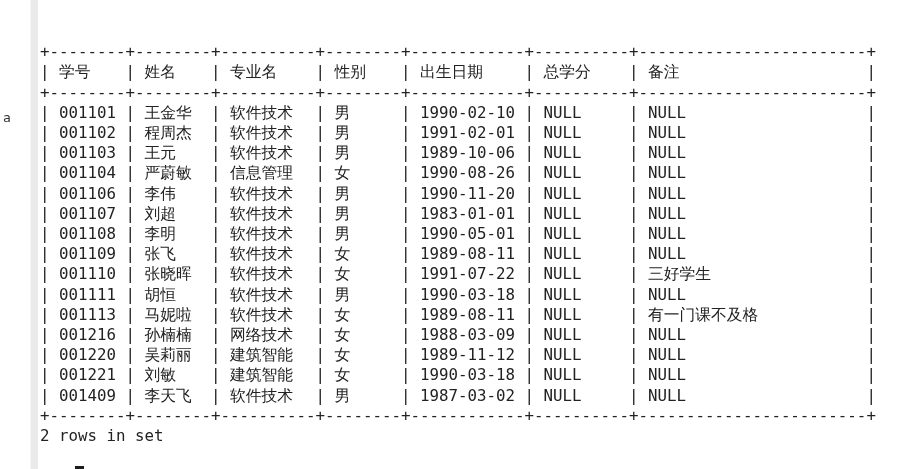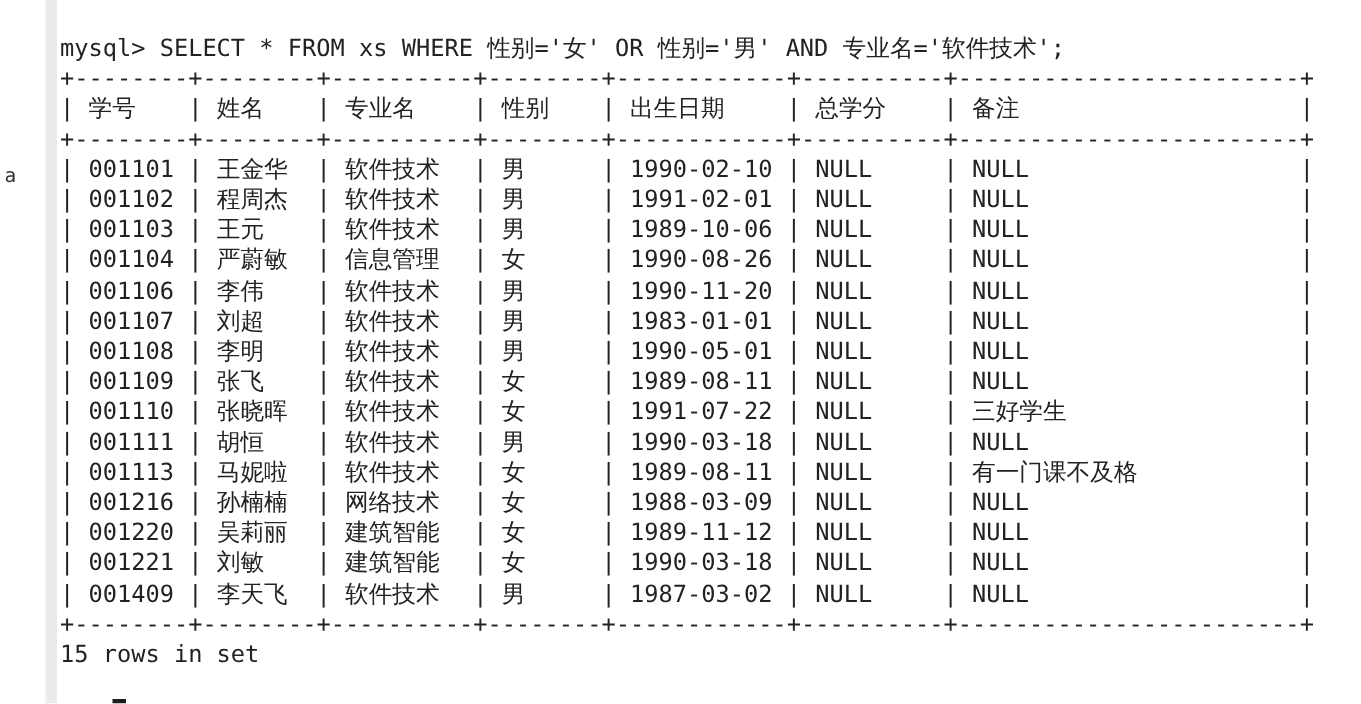--- a/index.html
+++ b/index.html
@@ -29,21 +29,20 @@
     position:absolute;left:75px;top:466px;width:9px;height:3px;background:#1c1c1c;
   }
 </style>
 </head>
 <body>
 
 <span class="stray">a</span>
 <div class="edge-strip"></div>
 
 <div class="content">
-  <div class="line plain" style="top:22px">mysql&gt; SELECT * FROM xs WHERE 性别='女' OR 性别='男' AND 专业名='软件技术';</div>
   <div id="table-area">
       <div class="line" style="top: 42.2px;"><span class="pp">+</span><span class="bc" style="width: 76px;">--------------------------</span><span class="pp">+</span><span class="bc" style="width: 76px;">--------------------------</span><span class="pp">+</span><span class="bc" style="width: 95px;">--------------------------</span><span class="pp">+</span><span class="bc" style="width: 76px;">--------------------------</span><span class="pp">+</span><span class="bc" style="width: 114px;">--------------------------</span><span class="pp">+</span><span class="bc" style="width: 95px;">--------------------------</span><span class="pp">+</span><span class="bc" style="width: 228px;">--------------------------</span><span class="pp">+</span></div>
       <div class="line" style="top: 62.4px;"><span class="pp">|</span><span class="cc" style="width: 76px;">学号</span><span class="pp">|</span><span class="cc" style="width: 76px;">姓名</span><span class="pp">|</span><span class="cc" style="width: 95px;">专业名</span><span class="pp">|</span><span class="cc" style="width: 76px;">性别</span><span class="pp">|</span><span class="cc" style="width: 114px;">出生日期</span><span class="pp">|</span><span class="cc" style="width: 95px;">总学分</span><span class="pp">|</span><span class="cc" style="width: 228px;">备注</span><span class="pp">|</span></div>
       <div class="line" style="top: 82.6px;"><span class="pp">+</span><span class="bc" style="width: 76px;">--------------------------</span><span class="pp">+</span><span class="bc" style="width: 76px;">--------------------------</span><span class="pp">+</span><span class="bc" style="width: 95px;">--------------------------</span><span class="pp">+</span><span class="bc" style="width: 76px;">--------------------------</span><span class="pp">+</span><span class="bc" style="width: 114px;">--------------------------</span><span class="pp">+</span><span class="bc" style="width: 95px;">--------------------------</span><span class="pp">+</span><span class="bc" style="width: 228px;">--------------------------</span><span class="pp">+</span></div>
       <div class="line" style="top: 102.8px;"><span class="pp">|</span><span class="cc" style="width: 76px;">001101</span><span class="pp">|</span><span class="cc" style="width: 76px;">王金华</span><span class="pp">|</span><span class="cc" style="width: 95px;">软件技术</span><span class="pp">|</span><span class="cc" style="width: 76px;">男</span><span class="pp">|</span><span class="cc" style="width: 114px;">1990-02-10</span><span class="pp">|</span><span class="cc" style="width: 95px;">NULL</span><span class="pp">|</span><span class="cc" style="width: 228px;">NULL</span><span class="pp">|</span></div>
       <div class="line" style="top: 123px;"><span class="pp">|</span><span class="cc" style="width: 76px;">001102</span><span class="pp">|</span><span class="cc" style="width: 76px;">程周杰</span><span class="pp">|</span><span class="cc" style="width: 95px;">软件技术</span><span class="pp">|</span><span class="cc" style="width: 76px;">男</span><span class="pp">|</span><span class="cc" style="width: 114px;">1991-02-01</span><span class="pp">|</span><span class="cc" style="width: 95px;">NULL</span><span class="pp">|</span><span class="cc" style="width: 228px;">NULL</span><span class="pp">|</span></div>
       <div class="line" style="top: 143.2px;"><span class="pp">|</span><span class="cc" style="width: 76px;">001103</span><span class="pp">|</span><span class="cc" style="width: 76px;">王元</span><span class="pp">|</span><span class="cc" style="width: 95px;">软件技术</span><span class="pp">|</span><span class="cc" style="width: 76px;">男</span><span class="pp">|</span><span class="cc" style="width: 114px;">1989-10-06</span><span class="pp">|</span><span class="cc" style="width: 95px;">NULL</span><span class="pp">|</span><span class="cc" style="width: 228px;">NULL</span><span class="pp">|</span></div>
       <div class="line" style="top: 163.4px;"><span class="pp">|</span><span class="cc" style="width: 76px;">001104</span><span class="pp">|</span><span class="cc" style="width: 76px;">严蔚敏</span><span class="pp">|</span><span class="cc" style="width: 95px;">信息管理</span><span class="pp">|</span><span class="cc" style="width: 76px;">女</span><span class="pp">|</span><span class="cc" style="width: 114px;">1990-08-26</span><span class="pp">|</span><span class="cc" style="width: 95px;">NULL</span><span class="pp">|</span><span class="cc" style="width: 228px;">NULL</span><span class="pp">|</span></div>
       <div class="line" style="top: 183.6px;"><span class="pp">|</span><span class="cc" style="width: 76px;">001106</span><span class="pp">|</span><span class="cc" style="width: 76px;">李伟</span><span class="pp">|</span><span class="cc" style="width: 95px;">软件技术</span><span class="pp">|</span><span class="cc" style="width: 76px;">男</span><span class="pp">|</span><span class="cc" style="width: 114px;">1990-11-20</span><span class="pp">|</span><span class="cc" style="width: 95px;">NULL</span><span class="pp">|</span><span class="cc" style="width: 228px;">NULL</span><span class="pp">|</span></div>
       <div class="line" style="top: 203.8px;"><span class="pp">|</span><span class="cc" style="width: 76px;">001107</span><span class="pp">|</span><span class="cc" style="width: 76px;">刘超</span><span class="pp">|</span><span class="cc" style="width: 95px;">软件技术</span><span class="pp">|</span><span class="cc" style="width: 76px;">男</span><span class="pp">|</span><span class="cc" style="width: 114px;">1983-01-01</span><span class="pp">|</span><span class="cc" style="width: 95px;">NULL</span><span class="pp">|</span><span class="cc" style="width: 228px;">NULL</span><span class="pp">|</span></div>
@@ -51,15 +50,15 @@
       <div class="line" style="top: 244.2px;"><span class="pp">|</span><span class="cc" style="width: 76px;">001109</span><span class="pp">|</span><span class="cc" style="width: 76px;">张飞</span><span class="pp">|</span><span class="cc" style="width: 95px;">软件技术</span><span class="pp">|</span><span class="cc" style="width: 76px;">女</span><span class="pp">|</span><span class="cc" style="width: 114px;">1989-08-11</span><span class="pp">|</span><span class="cc" style="width: 95px;">NULL</span><span class="pp">|</span><span class="cc" style="width: 228px;">NULL</span><span class="pp">|</span></div>
       <div class="line" style="top: 264.4px;"><span class="pp">|</span><span class="cc" style="width: 76px;">001110</span><span class="pp">|</span><span class="cc" style="width: 76px;">张晓晖</span><span class="pp">|</span><span class="cc" style="width: 95px;">软件技术</span><span class="pp">|</span><span class="cc" style="width: 76px;">女</span><span class="pp">|</span><span class="cc" style="width: 114px;">1991-07-22</span><span class="pp">|</span><span class="cc" style="width: 95px;">NULL</span><span class="pp">|</span><span class="cc" style="width: 228px;">三好学生</span><span class="pp">|</span></div>
       <div class="line" style="top: 284.6px;"><span class="pp">|</span><span class="cc" style="width: 76px;">001111</span><span class="pp">|</span><span class="cc" style="width: 76px;">胡恒</span><span class="pp">|</span><span class="cc" style="width: 95px;">软件技术</span><span class="pp">|</span><span class="cc" style="width: 76px;">男</span><span class="pp">|</span><span class="cc" style="width: 114px;">1990-03-18</span><span class="pp">|</span><span class="cc" style="width: 95px;">NULL</span><span class="pp">|</span><span class="cc" style="width: 228px;">NULL</span><span class="pp">|</span></div>
       <div class="line" style="top: 304.8px;"><span class="pp">|</span><span class="cc" style="width: 76px;">001113</span><span class="pp">|</span><span class="cc" style="width: 76px;">马妮啦</span><span class="pp">|</span><span class="cc" style="width: 95px;">软件技术</span><span class="pp">|</span><span class="cc" style="width: 76px;">女</span><span class="pp">|</span><span class="cc" style="width: 114px;">1989-08-11</span><span class="pp">|</span><span class="cc" style="width: 95px;">NULL</span><span class="pp">|</span><span class="cc" style="width: 228px;">有一门课不及格</span><span class="pp">|</span></div>
       <div class="line" style="top: 325px;"><span class="pp">|</span><span class="cc" style="width: 76px;">001216</span><span class="pp">|</span><span class="cc" style="width: 76px;">孙楠楠</span><span class="pp">|</span><span class="cc" style="width: 95px;">网络技术</span><span class="pp">|</span><span class="cc" style="width: 76px;">女</span><span class="pp">|</span><span class="cc" style="width: 114px;">1988-03-09</span><span class="pp">|</span><span class="cc" style="width: 95px;">NULL</span><span class="pp">|</span><span class="cc" style="width: 228px;">NULL</span><span class="pp">|</span></div>
       <div class="line" style="top: 345.2px;"><span class="pp">|</span><span class="cc" style="width: 76px;">001220</span><span class="pp">|</span><span class="cc" style="width: 76px;">吴莉丽</span><span class="pp">|</span><span class="cc" style="width: 95px;">建筑智能</span><span class="pp">|</span><span class="cc" style="width: 76px;">女</span><span class="pp">|</span><span class="cc" style="width: 114px;">1989-11-12</span><span class="pp">|</span><span class="cc" style="width: 95px;">NULL</span><span class="pp">|</span><span class="cc" style="width: 228px;">NULL</span><span class="pp">|</span></div>
       <div class="line" style="top: 365.4px;"><span class="pp">|</span><span class="cc" style="width: 76px;">001221</span><span class="pp">|</span><span class="cc" style="width: 76px;">刘敏</span><span class="pp">|</span><span class="cc" style="width: 95px;">建筑智能</span><span class="pp">|</span><span class="cc" style="width: 76px;">女</span><span class="pp">|</span><span class="cc" style="width: 114px;">1990-03-18</span><span class="pp">|</span><span class="cc" style="width: 95px;">NULL</span><span class="pp">|</span><span class="cc" style="width: 228px;">NULL</span><span class="pp">|</span></div>
       <div class="line" style="top: 385.6px;"><span class="pp">|</span><span class="cc" style="width: 76px;">001409</span><span class="pp">|</span><span class="cc" style="width: 76px;">李天飞</span><span class="pp">|</span><span class="cc" style="width: 95px;">软件技术</span><span class="pp">|</span><span class="cc" style="width: 76px;">男</span><span class="pp">|</span><span class="cc" style="width: 114px;">1987-03-02</span><span class="pp">|</span><span class="cc" style="width: 95px;">NULL</span><span class="pp">|</span><span class="cc" style="width: 228px;">NULL</span><span class="pp">|</span></div>
       <div class="line" style="top: 405.8px;"><span class="pp">+</span><span class="bc" style="width: 76px;">--------------------------</span><span class="pp">+</span><span class="bc" style="width: 76px;">--------------------------</span><span class="pp">+</span><span class="bc" style="width: 95px;">--------------------------</span><span class="pp">+</span><span class="bc" style="width: 76px;">--------------------------</span><span class="pp">+</span><span class="bc" style="width: 114px;">--------------------------</span><span class="pp">+</span><span class="bc" style="width: 95px;">--------------------------</span><span class="pp">+</span><span class="bc" style="width: 228px;">--------------------------</span><span class="pp">+</span></div>
     </div>
-  <div class="line plain" style="top:426.2px">15 rows in set</div>
+  <div class="line plain" style="top:426.2px">2 rows in set</div>
   <div class="cut-fragment"></div>
 </div>
 
 </body></html>

